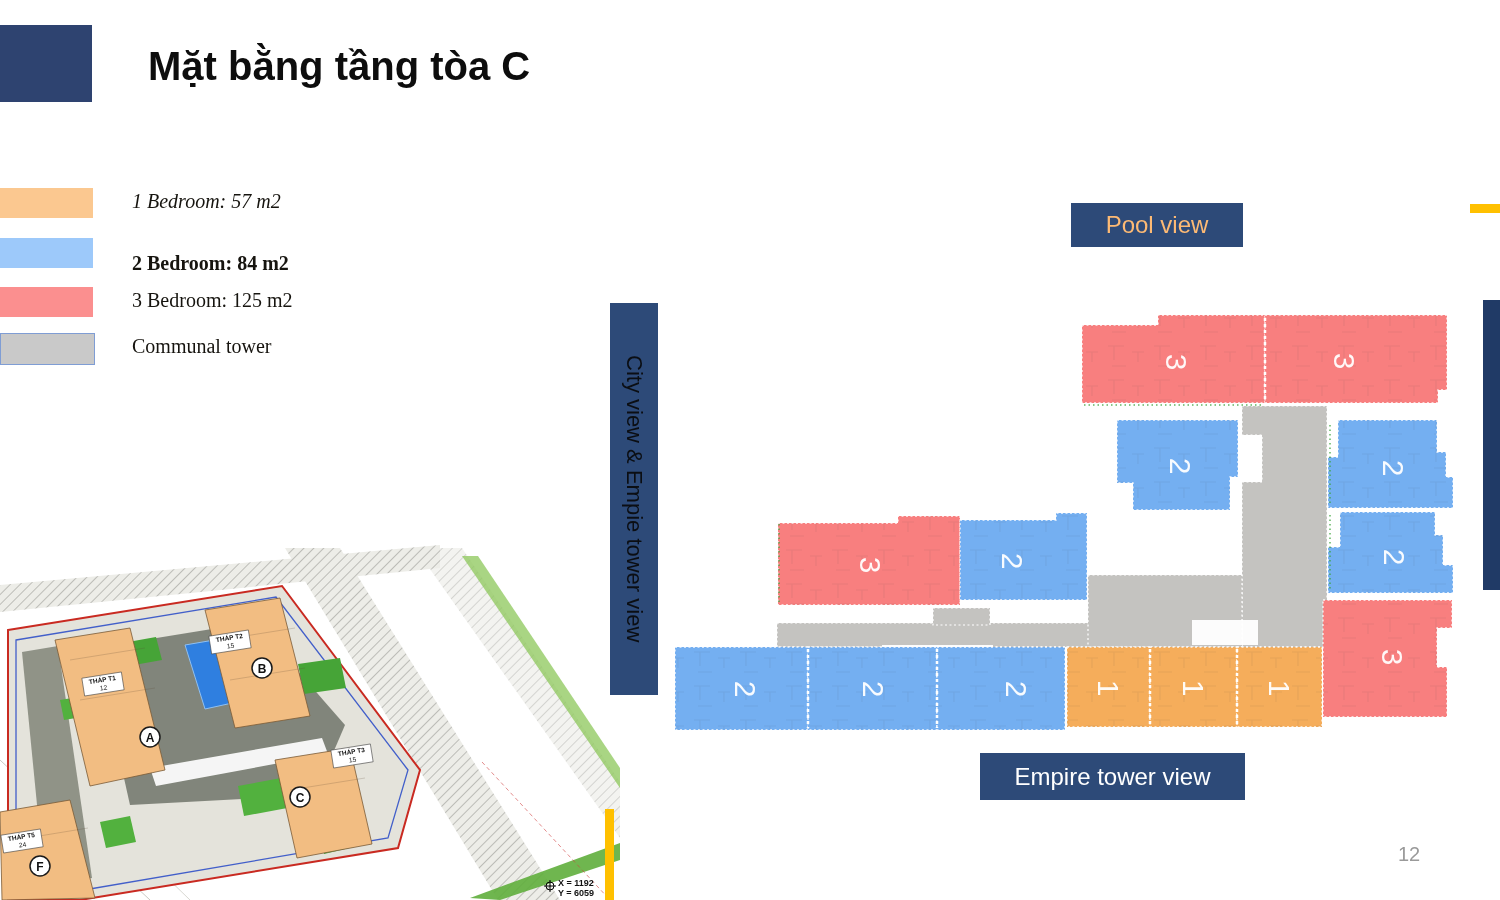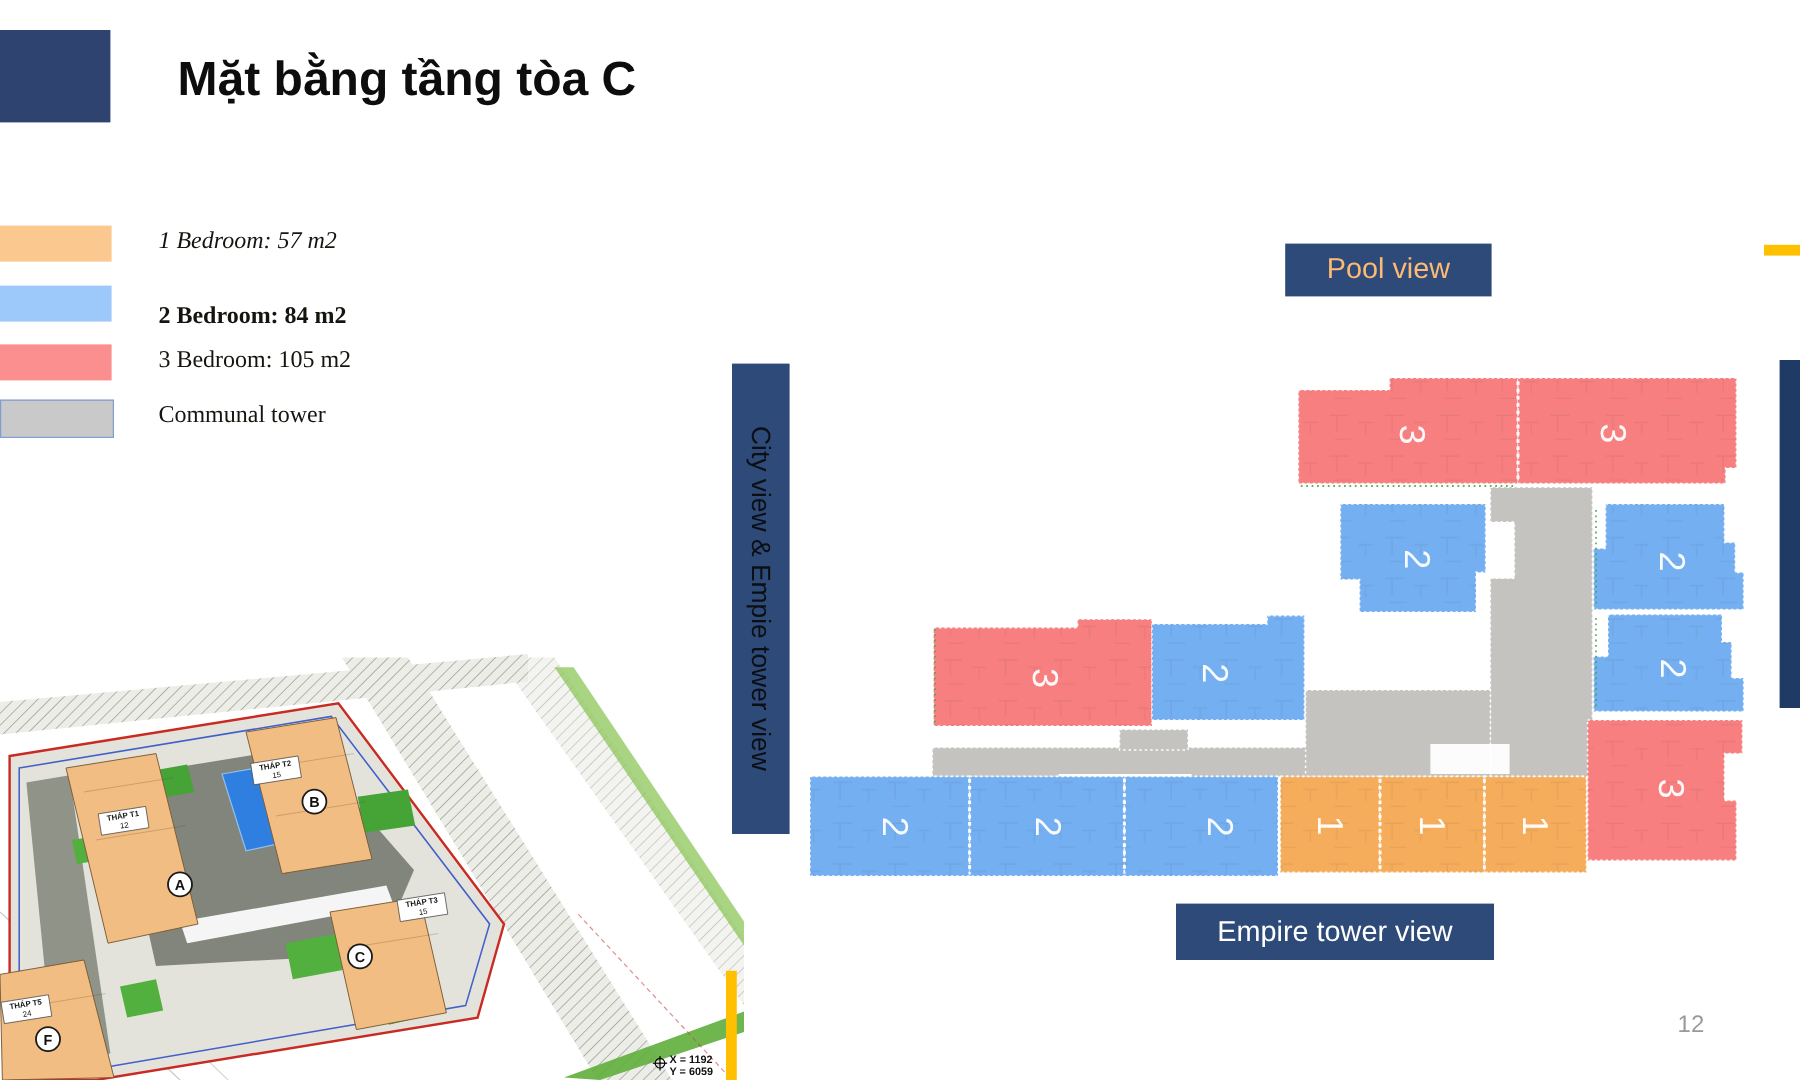--- a/index.html
+++ b/index.html
@@ -33,21 +33,21 @@
 
   <div id="header-block" class="abs"></div>
   <div id="page-title" class="abs">Mặt bằng tầng tòa C</div>
 
   <div id="legend">
       <div class="abs legend-swatch" style="top: 188px; background: rgb(251, 200, 144);"></div>
       <div class="abs legend-label" style="top: 190px; font-style: italic;">1 Bedroom: 57 m2</div>
       <div class="abs legend-swatch" style="top: 238px; background: rgb(157, 201, 250);"></div>
       <div class="abs legend-label" style="top: 252px; font-weight: bold;">2 Bedroom: 84 m2</div>
       <div class="abs legend-swatch" style="top: 287px; background: rgb(251, 143, 143);"></div>
-      <div class="abs legend-label" style="top: 289px;">3 Bedroom: 105 m2</div>
+      <div class="abs legend-label" style="top: 289px;">3 Bedroom: 125 m2</div>
       <div class="abs legend-swatch" style="top: 333px; background: rgb(201, 201, 201); border: 1px solid rgb(127, 157, 212);"></div>
       <div class="abs legend-label" style="top: 335px;">Communal tower</div>
     </div>
 
   <svg id="sp" width="625" height="355" viewBox="0 545 625 355">
     <defs>
       <pattern id="hatch" width="7" height="7" patternUnits="userSpaceOnUse" patternTransform="rotate(45)">
         <rect width="7" height="7" fill="#EDEDE8"></rect>
         <line x1="0" y1="0" x2="0" y2="7" stroke="#A7A7A2" stroke-width="1.4"></line>
       </pattern>

